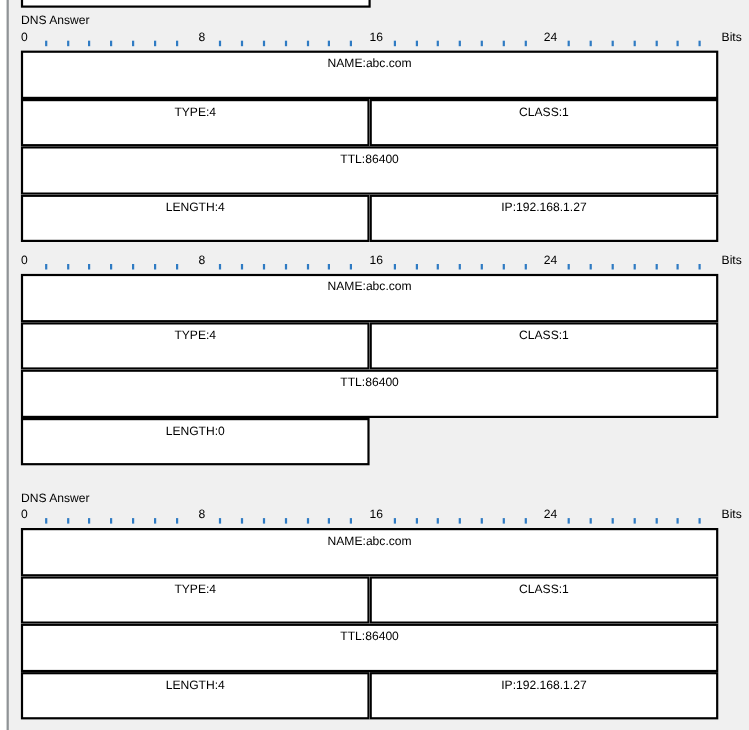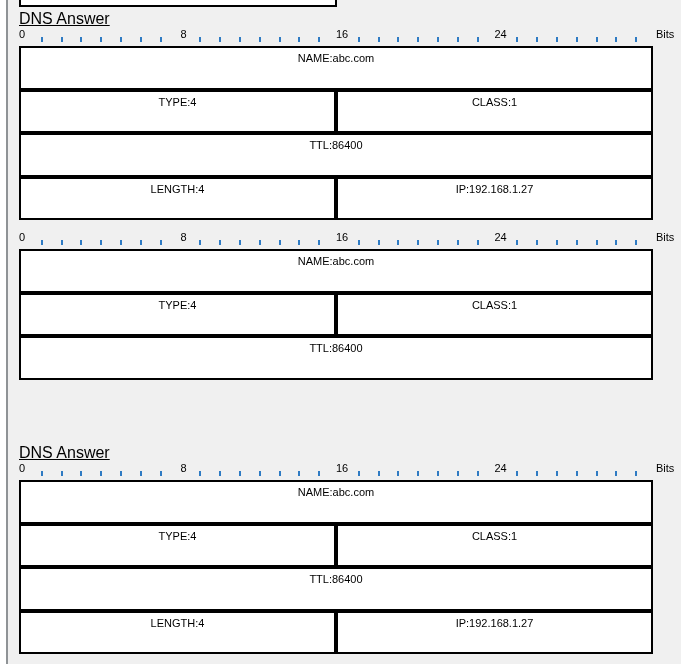--- a/index.html
+++ b/index.html
@@ -33,24 +33,23 @@
     box-sizing: border-box;
     background: #ffffff;
     border: 2.5px solid #000000;
   }
   .dns-section {
     position: absolute;
     left: 19px;
     width: 662px;
   }
   .section-title {
-    font-size: 16px;
+    font-size: 11px;
     line-height: 12px;
     color: #000000;
-    text-decoration: underline;
     margin-bottom: 3px;
     white-space: nowrap;
   }
   .ruler {
     position: relative;
     height: 16px;
     width: 662px;
     margin-bottom: 2px;
   }
   .ruler-number {
@@ -198,20 +197,23 @@
         <div class="field-row">
           <div class="field-cell full">NAME:abc.com</div>
         </div>
         <div class="field-row">
           <div class="field-cell half">TYPE:4</div>
           <div class="field-cell half">CLASS:1</div>
         </div>
         <div class="field-row">
           <div class="field-cell full">TTL:86400</div>
         </div>
+        <div class="field-row">
+          <div class="field-cell half">LENGTH:0</div>
+        </div>
       </div>
     </div>
   <div class="dns-section" style="top:447px">
       <div class="section-title">DNS Answer</div>
       <div class="ruler">
         <span class="ruler-number" style="left: 0px; color: rgb(0, 0, 0);">0</span>
         <span class="ruler-tick" style="left: 21.8125px; background: rgb(47, 123, 195);"></span>
         <span class="ruler-tick" style="left: 41.625px; background: rgb(47, 123, 195);"></span>
         <span class="ruler-tick" style="left: 61.4375px; background: rgb(47, 123, 195);"></span>
         <span class="ruler-tick" style="left: 81.25px; background: rgb(47, 123, 195);"></span>

